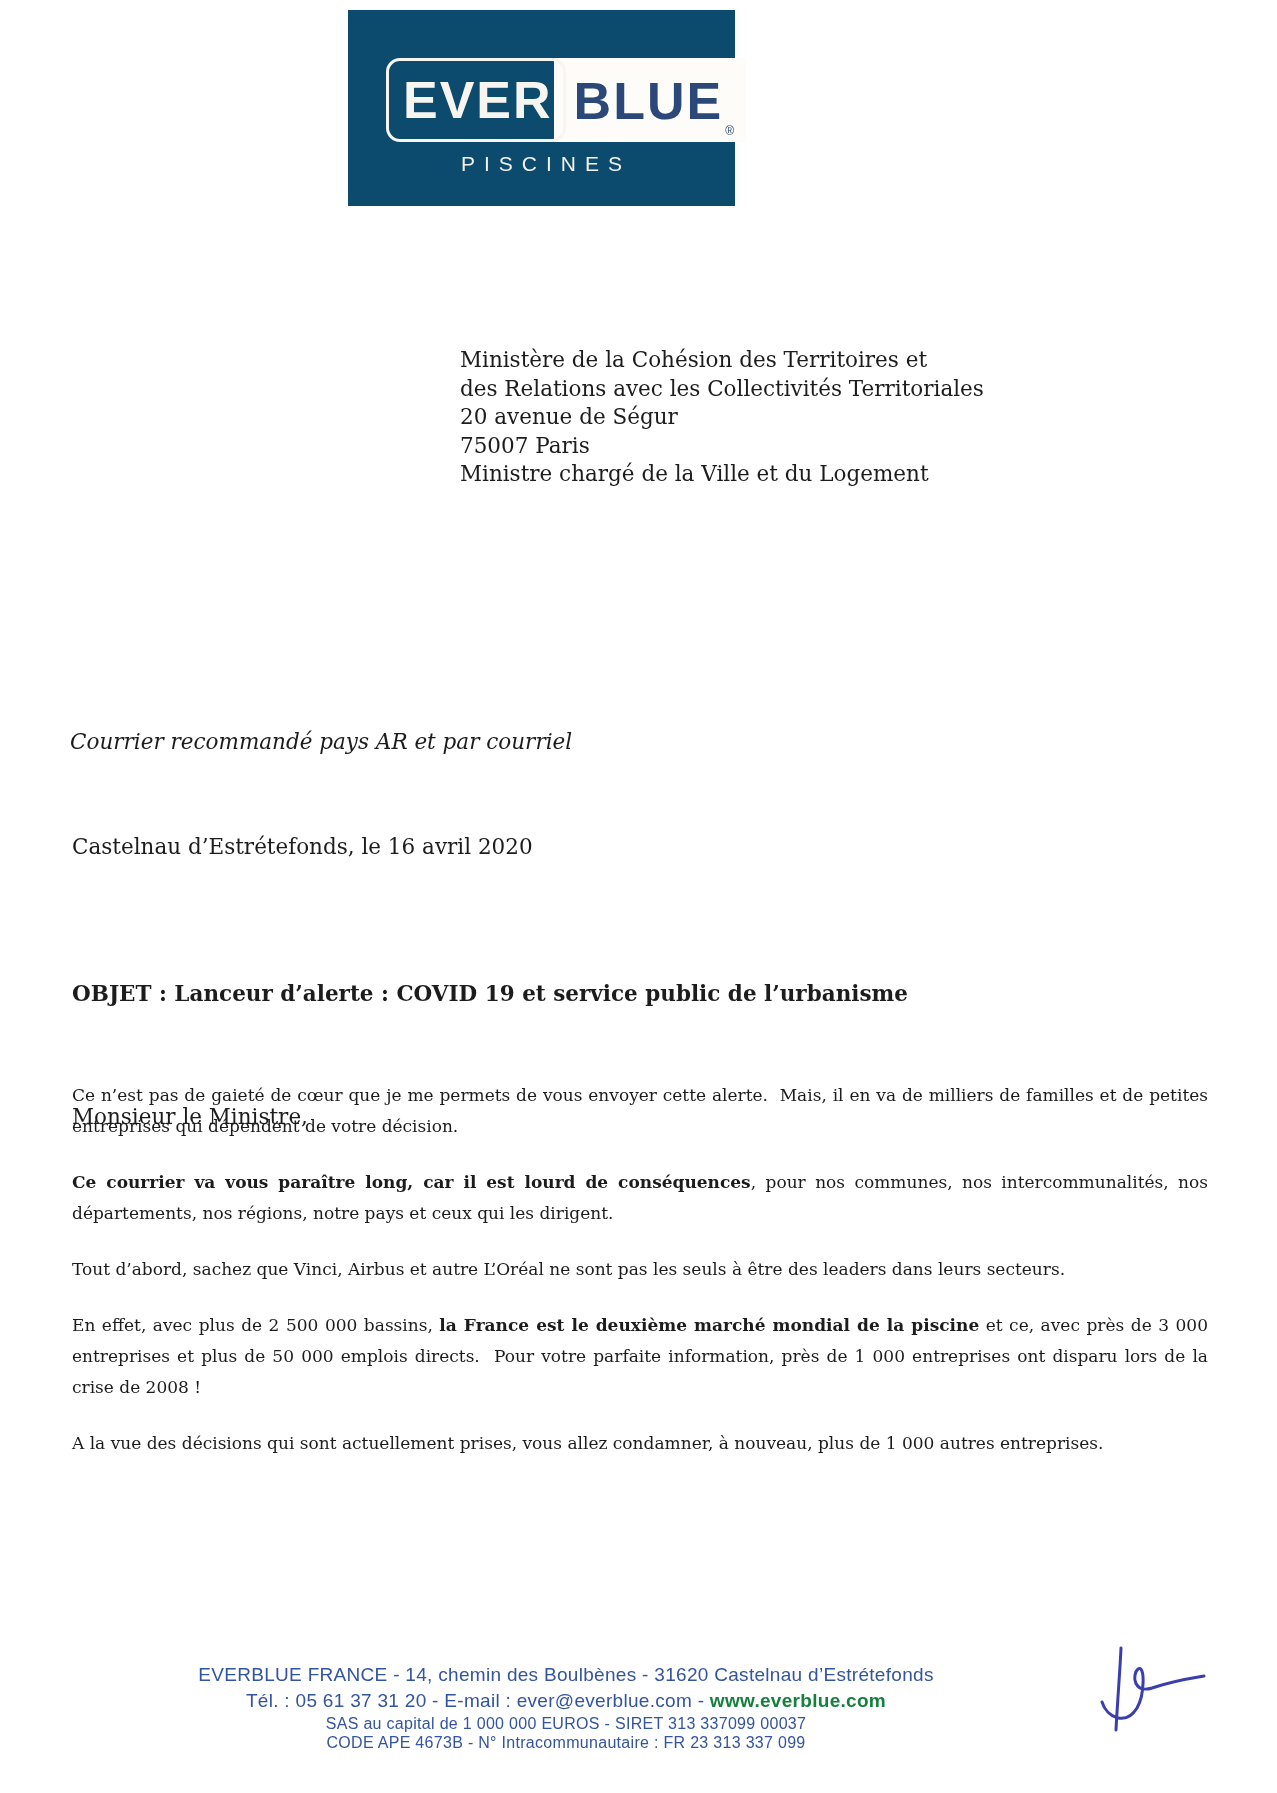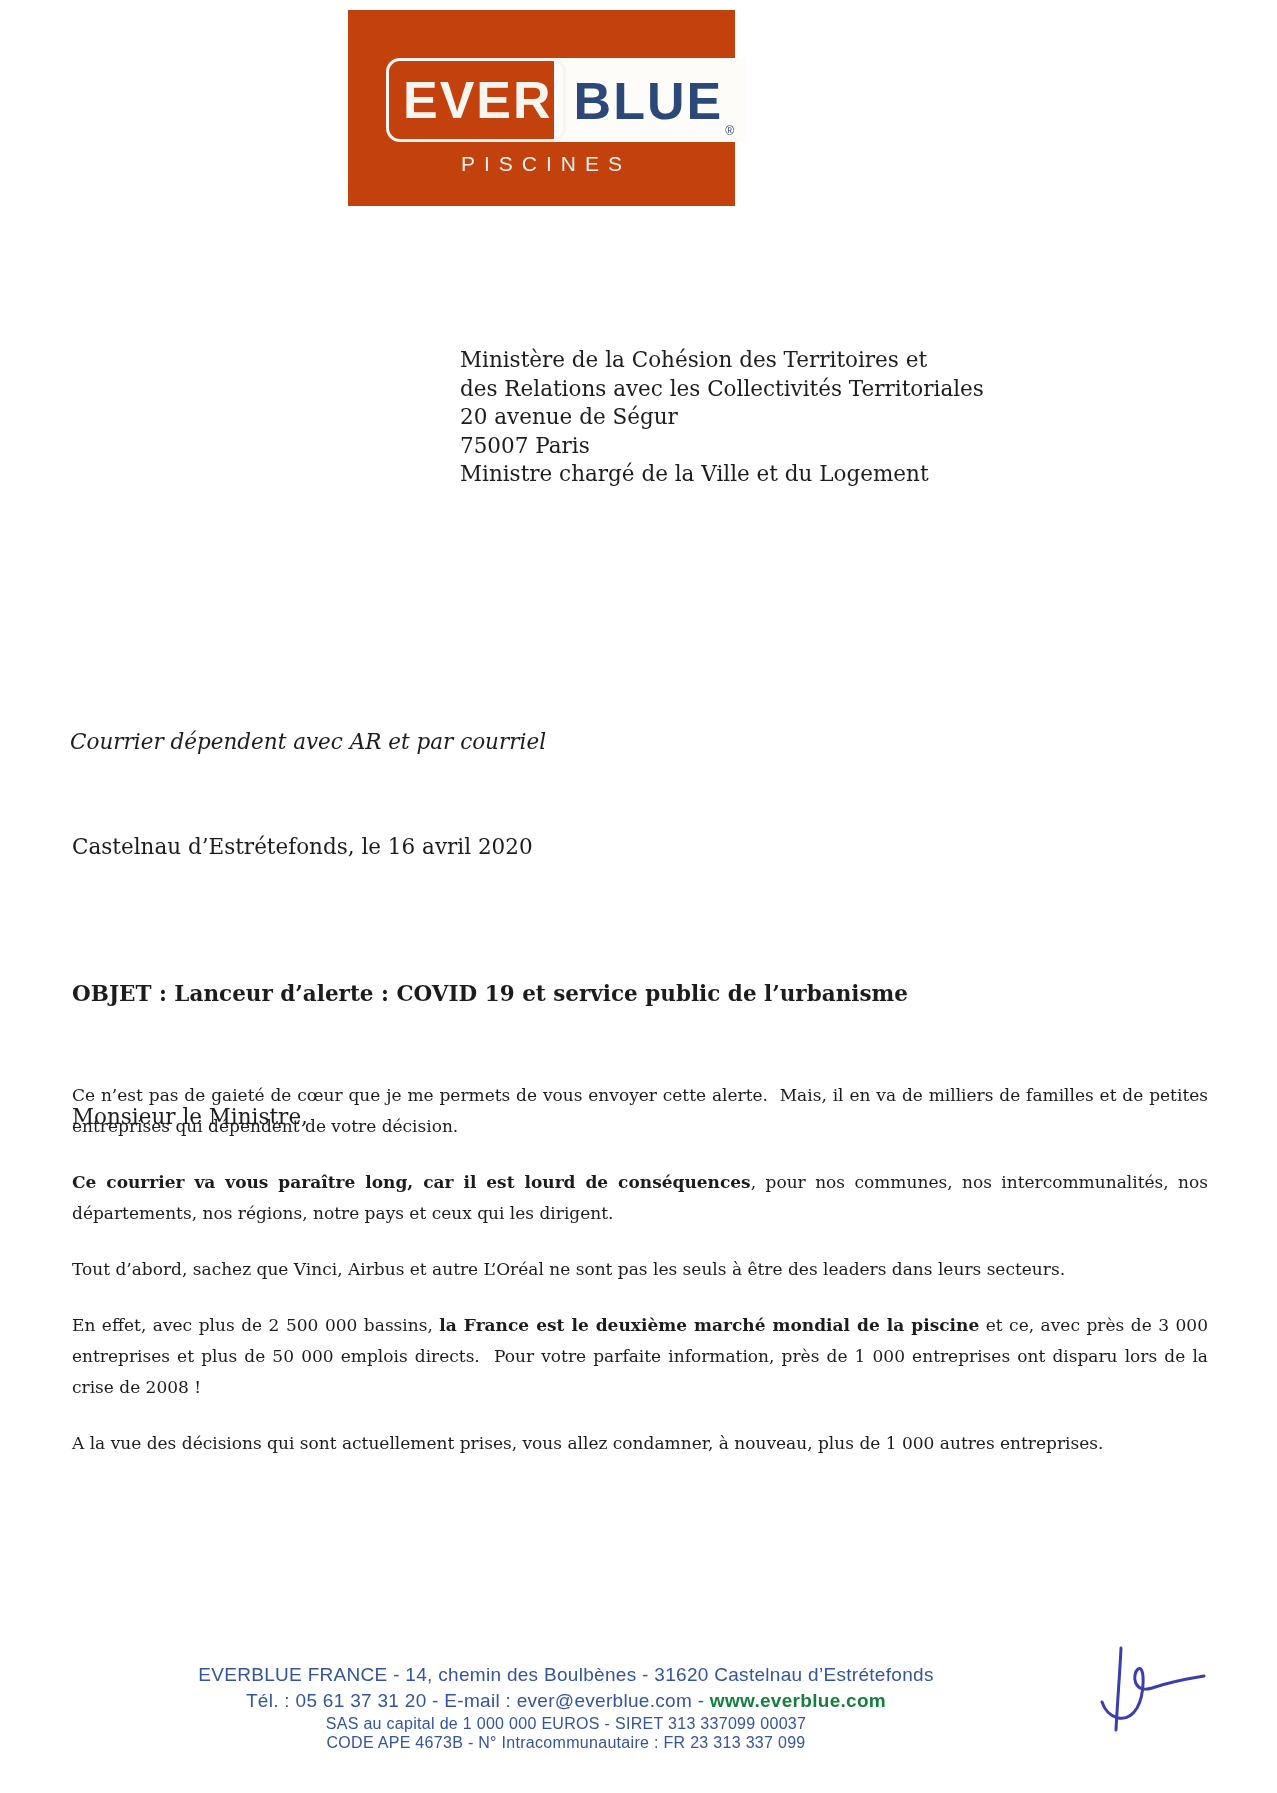--- a/index.html
+++ b/index.html
@@ -17,21 +17,21 @@
     overflow: hidden;
   }
 
   
   .logo {
     position: absolute;
     left: 348px;
     top: 10px;
     width: 387px;
     height: 196px;
-    background: #c2410c;
+    background: #0c4a6e;
   }
   .wordmark {
     position: absolute;
     left: 38px;
     top: 48px;
     height: 84px;
     display: flex;
     align-items: stretch;
     font-family: "Liberation Sans", sans-serif;
     font-weight: 800;
@@ -178,21 +178,21 @@
   </div>
 
   <div class="recipient">
     <div class="bold">Ministère de la Cohésion des Territoires et</div>
     <div class="bold">des Relations avec les Collectivités Territoriales</div>
     <div>20 avenue de Ségur</div>
     <div>75007 Paris</div>
     <div>Ministre chargé de la Ville et du Logement</div>
   </div>
 
-  <div class="delivery-note">Courrier dépendent avec AR et par courriel</div>
+  <div class="delivery-note">Courrier recommandé pays AR et par courriel</div>
 
   <div class="dateline">Castelnau d’Estrétefonds, le 16 avril 2020</div>
 
   <div class="subject">OBJET : Lanceur d’alerte : COVID 19 et service public de l’urbanisme</div>
 
   <div class="salutation">Monsieur le Ministre,</div>
 
   <div class="letter-body">
     <p>Ce n’est pas de gaieté de cœur que je me permets de vous envoyer cette alerte.  Mais, il en va de milliers de familles et de petites entreprises qui dépendent de votre décision.</p>
     <p><b>Ce courrier va vous paraître long, car il est lourd de conséquences</b><span>, pour nos communes, nos intercommunalités, nos départements, nos régions, notre pays et ceux qui les dirigent.</span></p>

